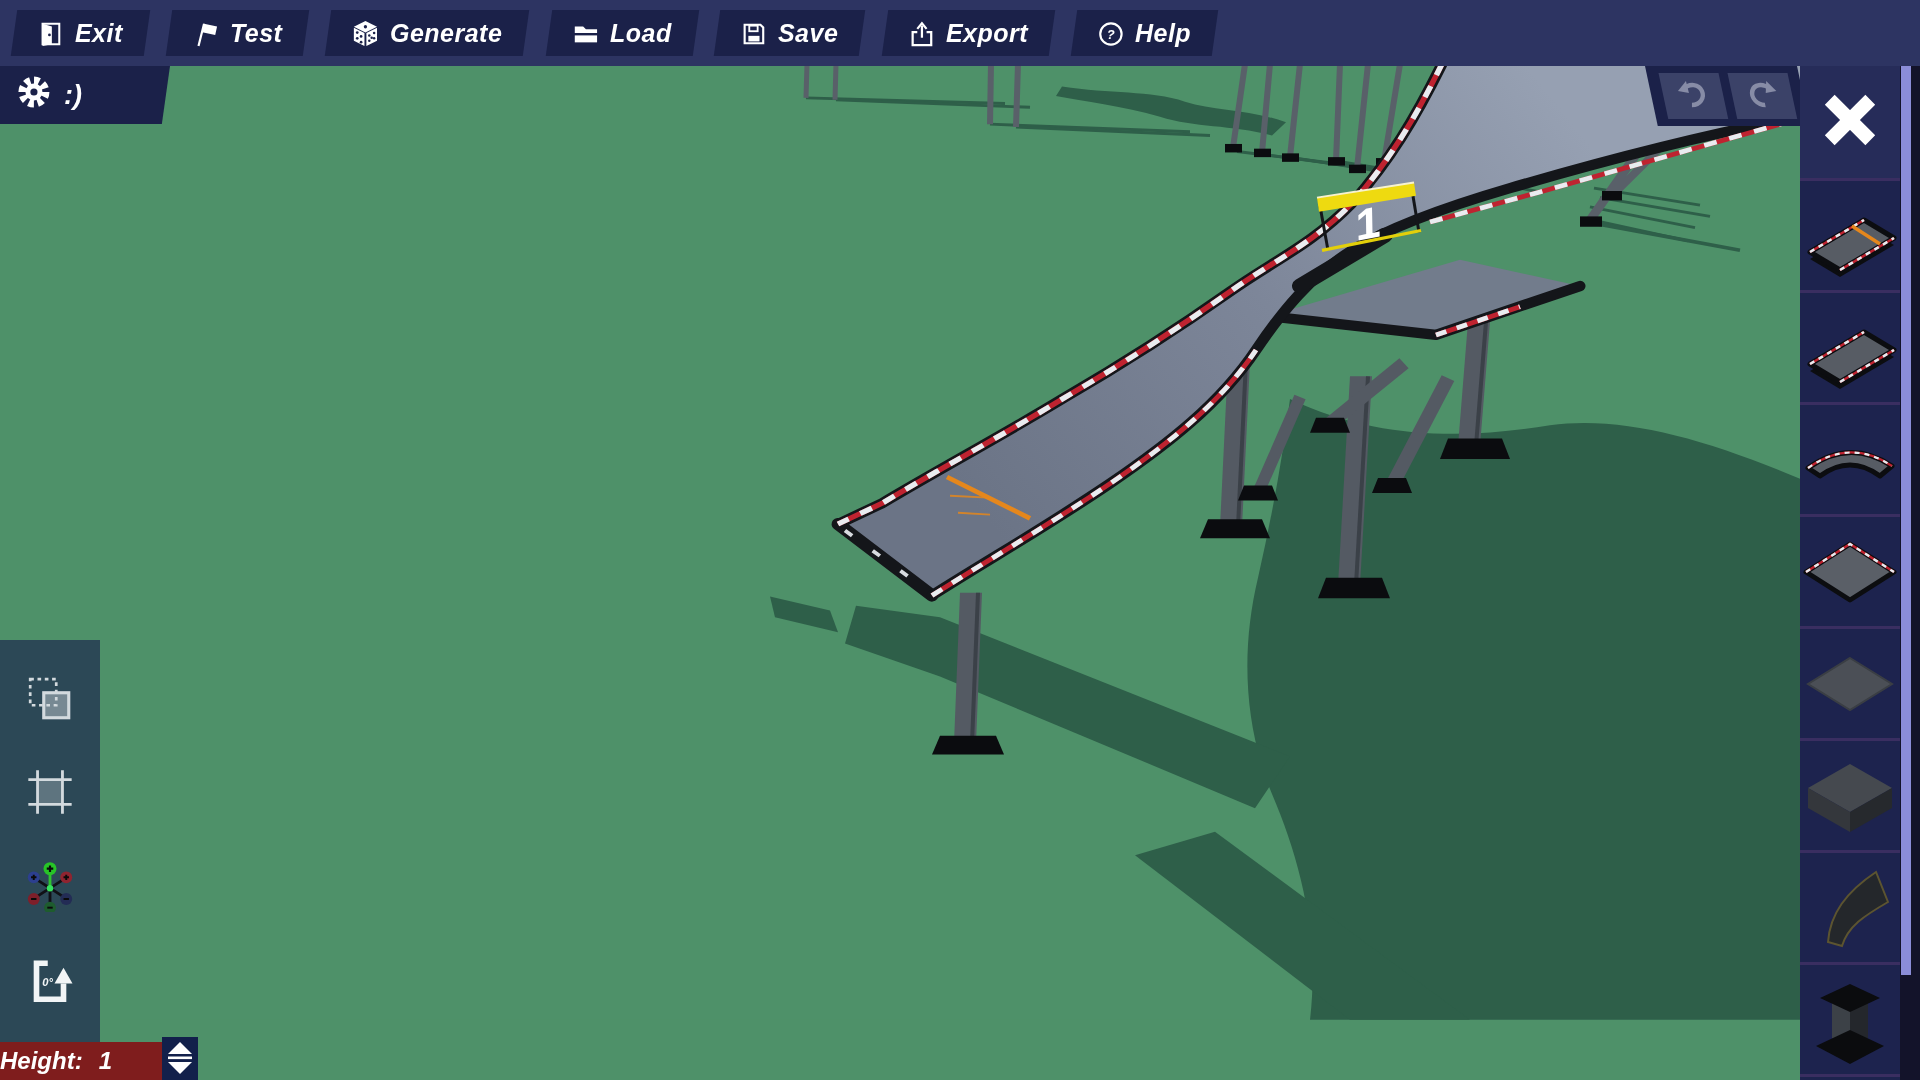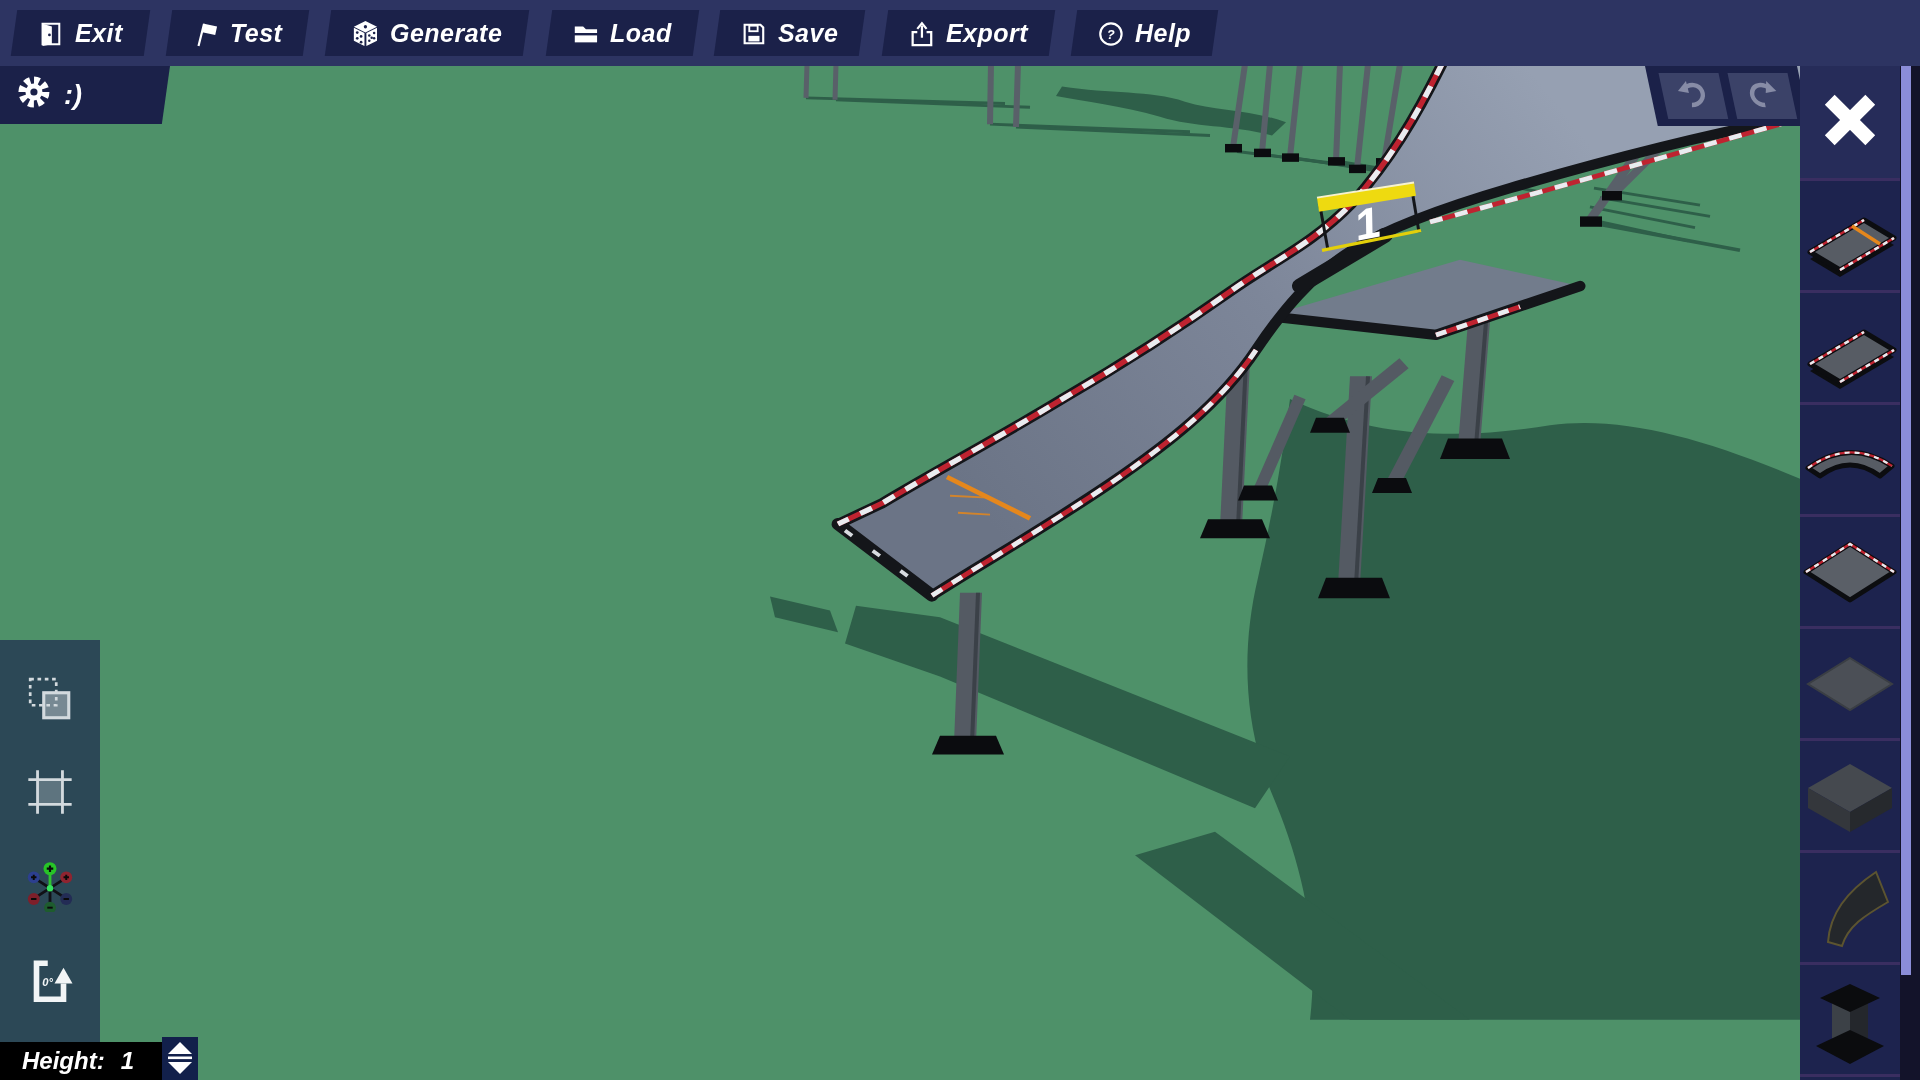--- a/index.html
+++ b/index.html
@@ -30,22 +30,22 @@
   .cells{width:100px;height:100%;background:#1d234e;overflow:hidden;}
   .cell{height:109px;border-top:3px solid #3a2e61;display:flex;align-items:center;justify-content:center;cursor:pointer;}
   .cell.x-cell{height:112px;border-top:none;background:#262c59;}
   .scrollzone{width:20px;height:100%;background:#13132a;position:relative;}
   .scrollthumb{position:absolute;left:1px;top:0;width:10px;height:909px;background:#8b8dd8;cursor:pointer;}
   
   .toolpanel{position:absolute;left:0;top:640px;width:100px;height:402px;background:#2c4856;z-index:5;
              display:flex;flex-direction:column;align-items:center;justify-content:space-around;padding:14px 0;box-sizing:border-box;}
   .tool-btn{width:66px;height:66px;display:flex;align-items:center;justify-content:center;cursor:pointer;}
   
-  .heightbar{position:absolute;left:0;top:1042px;width:162px;height:38px;background:#000000;z-index:5;
-             display:flex;align-items:center;justify-content:center;padding-right:6px;box-sizing:border-box;
+  .heightbar{position:absolute;left:0;top:1042px;width:162px;height:38px;background:#7f1d1d;z-index:5;
+             display:flex;align-items:center;justify-content:flex-start;padding-right:6px;box-sizing:border-box;
              color:#fff;font-weight:bold;font-style:italic;font-size:24px;gap:16px;}
   .spinner{position:absolute;left:162px;top:1037px;width:36px;height:43px;background:#12204b;z-index:5;cursor:pointer;}
   
   .scene{position:absolute;left:0;top:64px;z-index:1;}
 </style>
 </head>
 <body>
 
 <div id="root">
 

